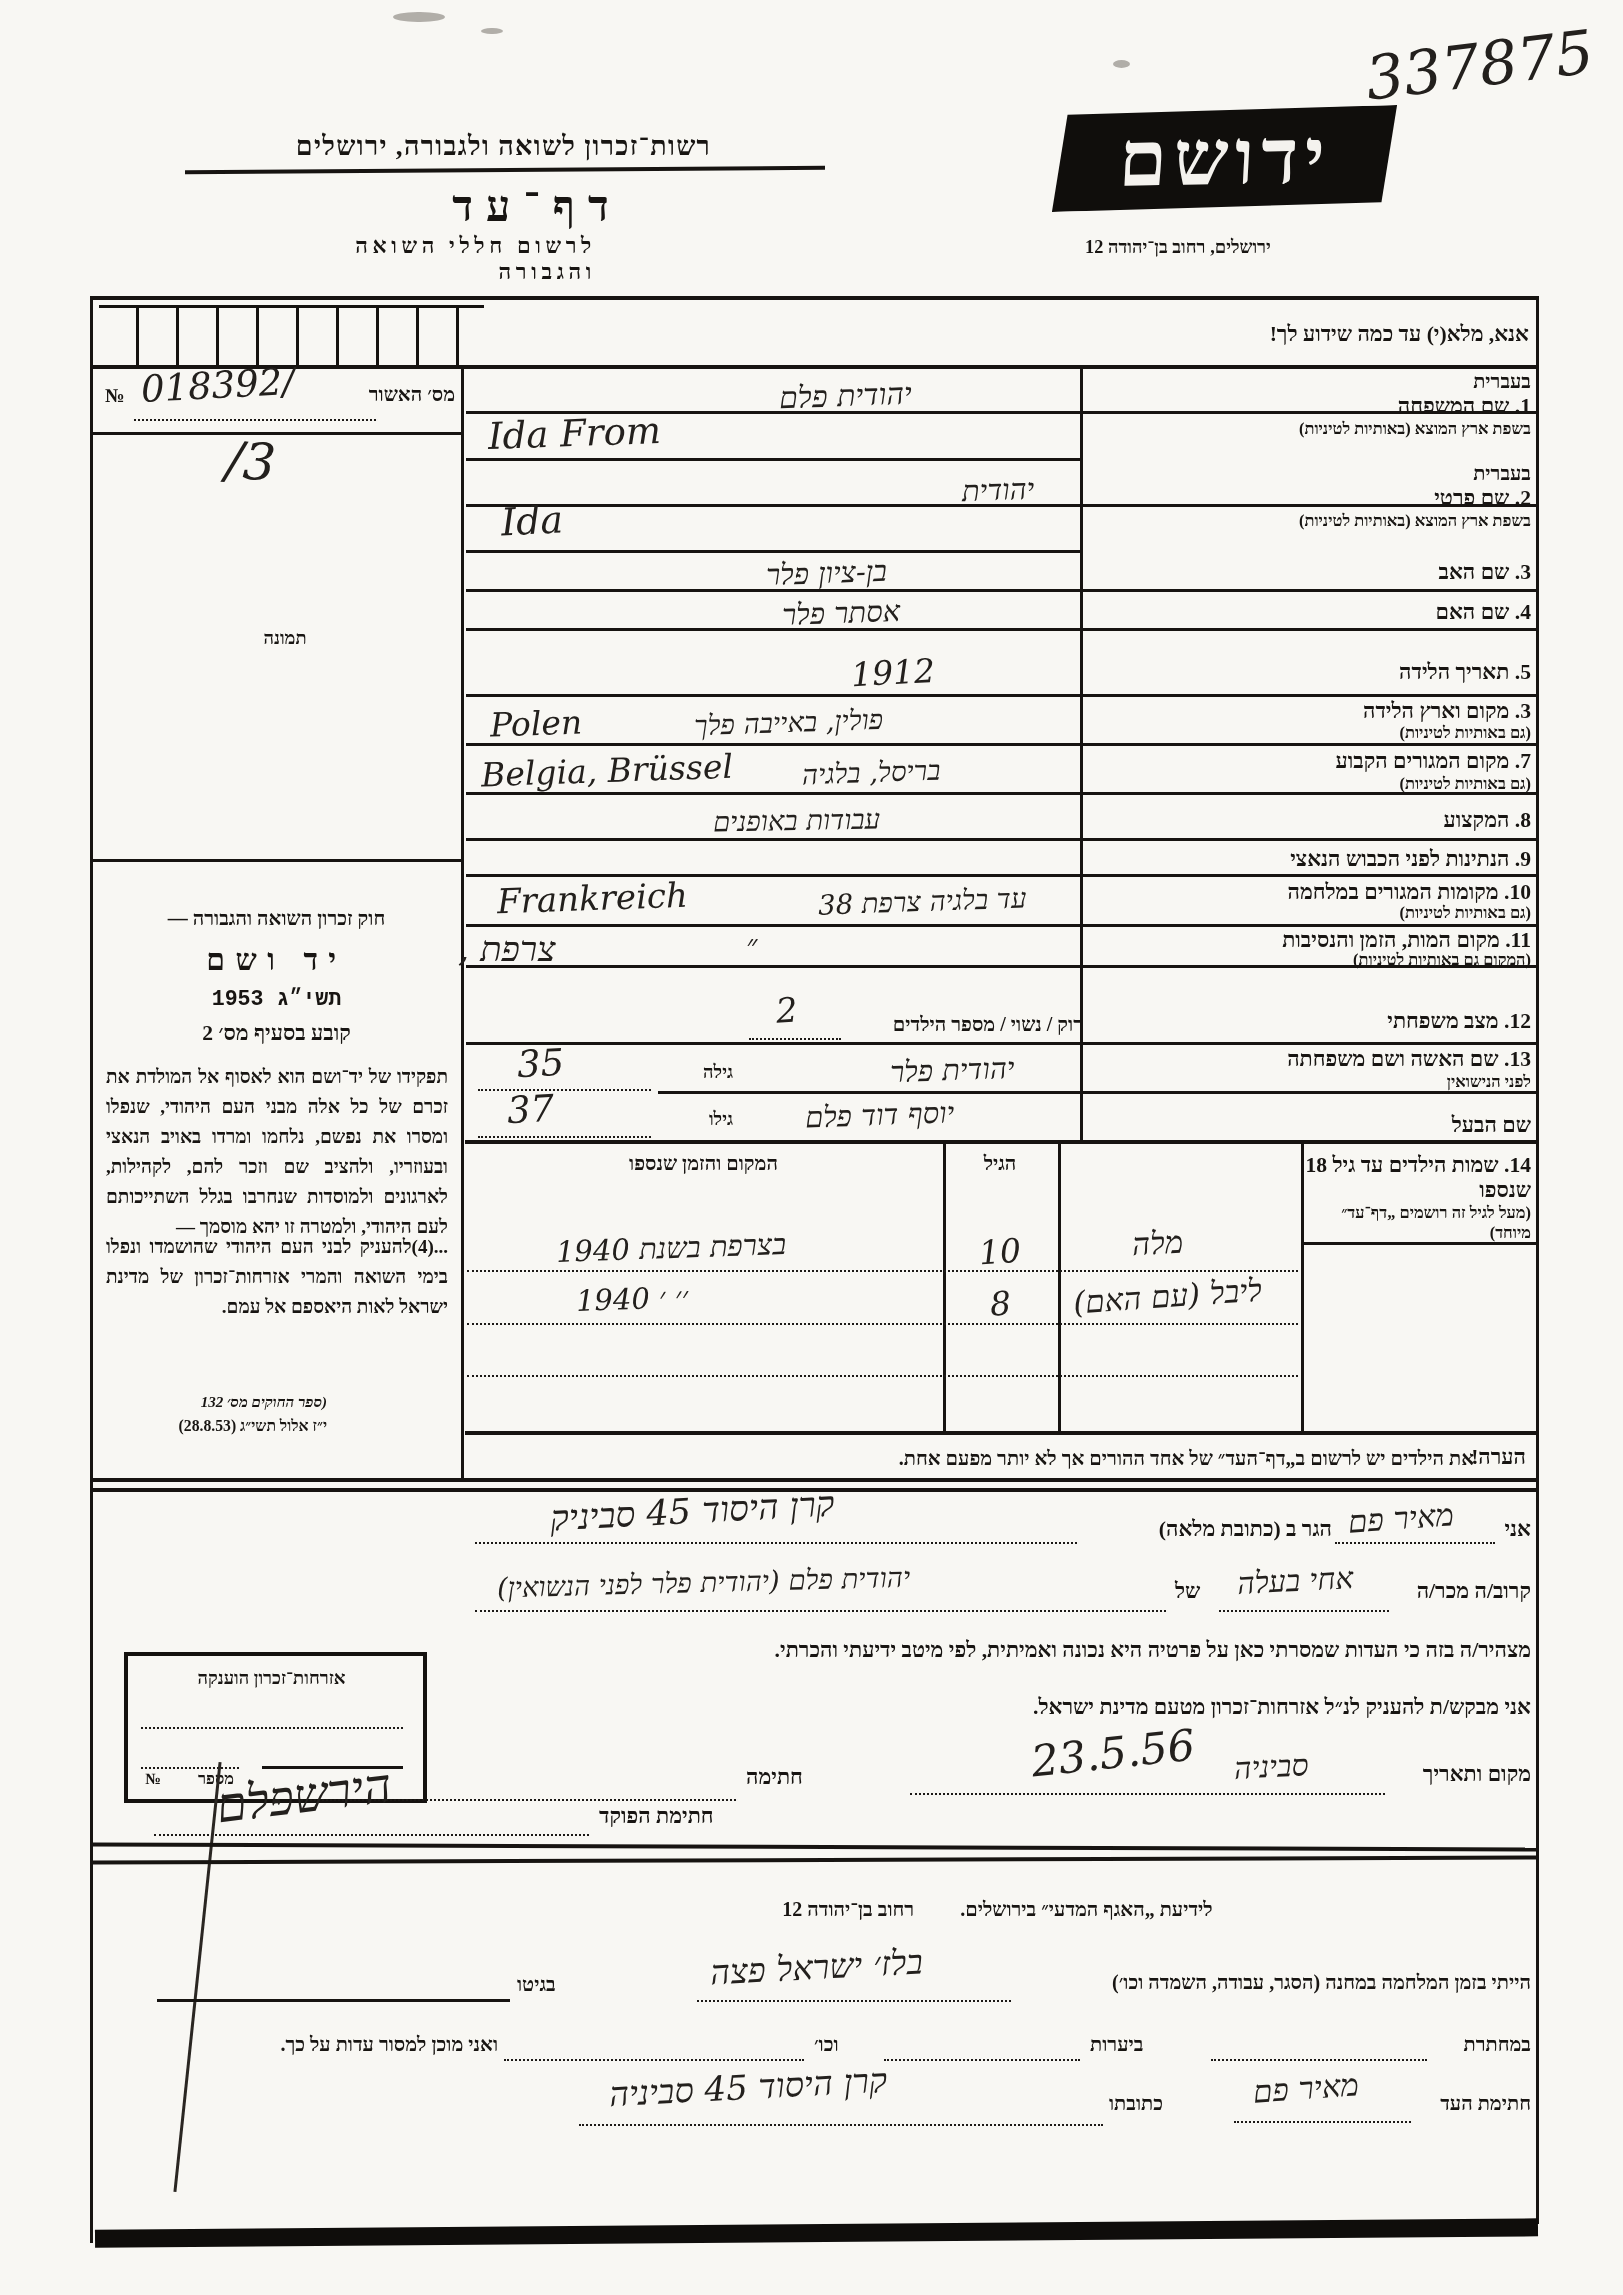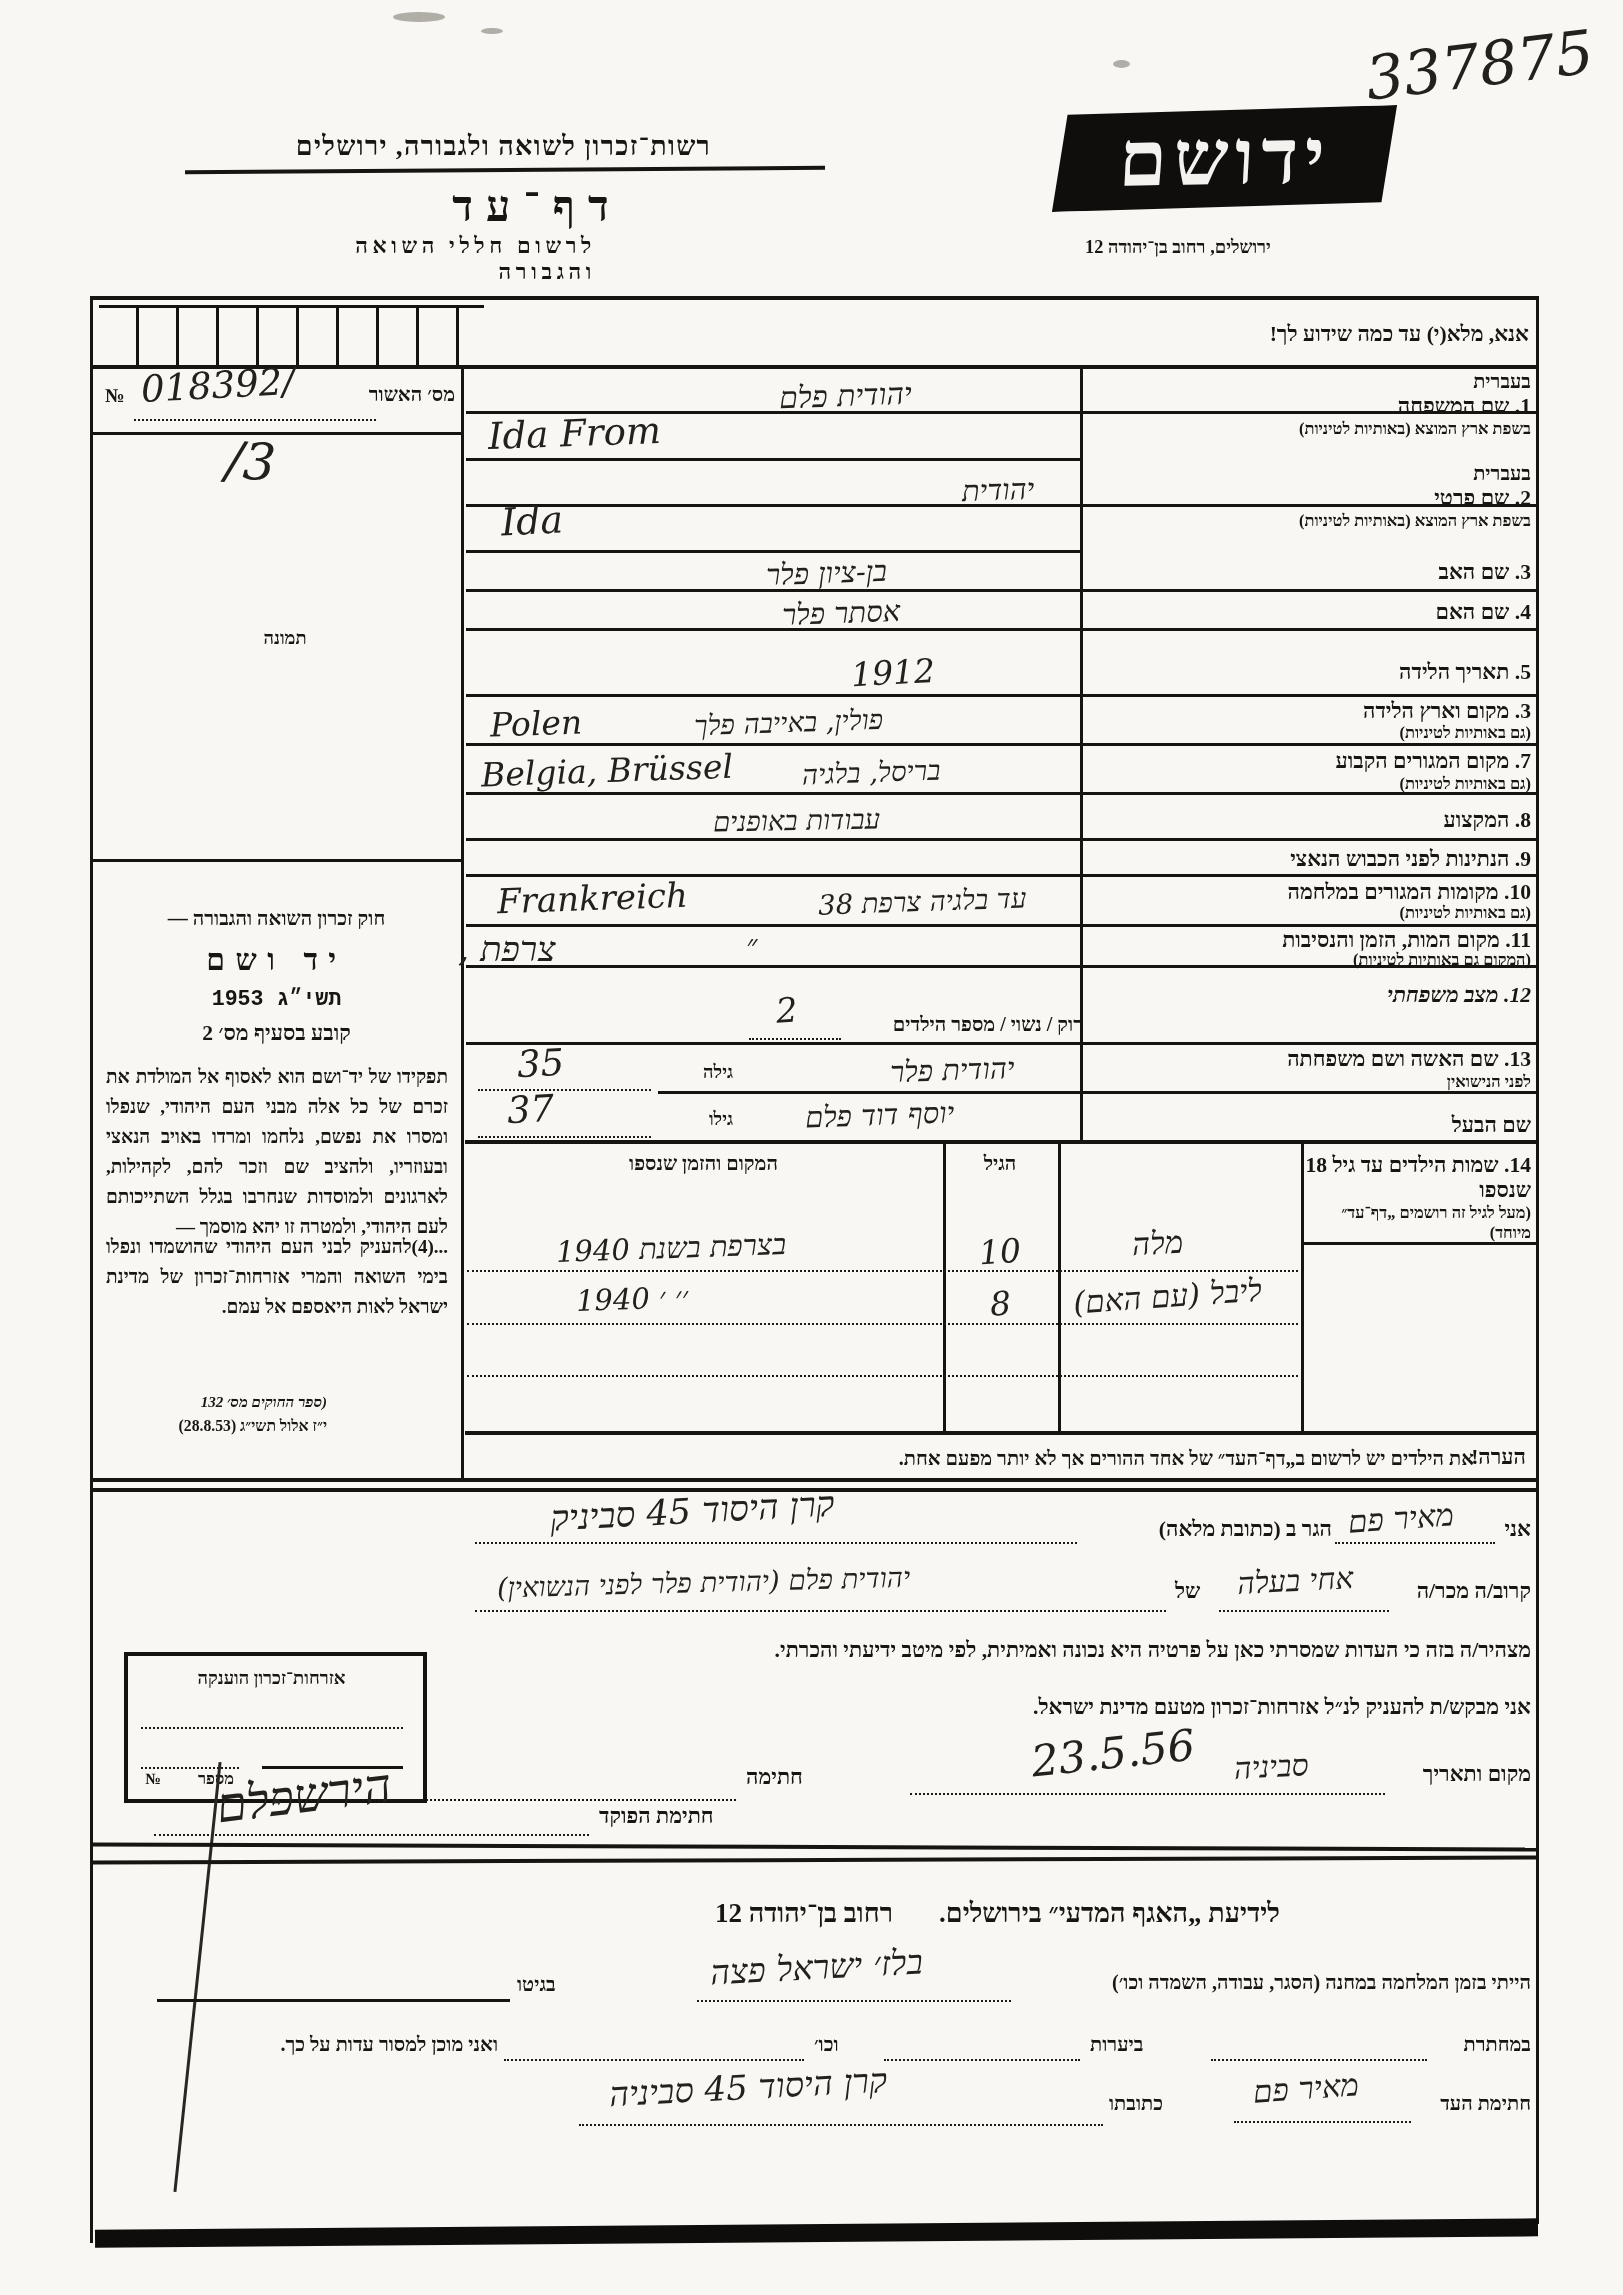--- a/index.html
+++ b/index.html
@@ -2,21 +2,21 @@
 <html lang="he" style="font-size:10.5px"><head>
 <meta charset="utf-8">
 <style>
   html,body{margin:0;padding:0;}
   body{width:1623px;height:2295px;position:relative;background:#f8f7f3;overflow:hidden;
        font-family:"Liberation Serif", serif;color:#141414;}
   .abs{position:absolute;}
   .he{direction:rtl;unicode-bidi:embed;}
   .print{font-family:"Liberation Serif", serif;font-weight:bold;color:#181512;}
   .p31{font-size:20px;} .p33{font-size:21.6px;} .p25{font-size:16.4px;font-weight:bold;}
-  .p28{font-size:18.3px;} .p36{font-size:27px;}
+  .p28{font-size:18.3px;} .p36{font-size:20px;}
   .hw{font-family:"DejaVu Serif", serif;font-style:italic;color:#23201d;white-space:nowrap;}
   .rule{background:#171411;height:2.6px;}
   .rule2{background:#171411;height:3.9px;}
   .vline{background:#171411;width:2.6px;}
   .dot{border-bottom:2.6px dotted #1c1916;height:0;}
   .tick-comb{border-top:3.9px solid #15120f;
      background:repeating-linear-gradient(to right, transparent 0 37px, #15120f 37px 40px);}
   .logo{background:#100e0c;clip-path:polygon(5% 4%,100% 0,95% 96%,0 100%);
         display:flex;align-items:center;justify-content:center;}
   .logo span{color:#f4f2ee;font-weight:bold;font-size:77px;letter-spacing:6.5px;
@@ -101,21 +101,21 @@
 
 <div class="abs print he p33 rgt" style="right:92px;top:808px;width:419px;">8. המקצוע</div>
 <div class="abs print he p33 rgt" style="right:92px;top:847px;width:419px;">9. הנתינות לפני הכבוש הנאצי</div>
 
 <div class="abs print he p33 rgt" style="right:92px;top:880px;width:419px;">10. מקומות המגורים במלחמה</div>
 <div class="abs print he p25 rgt" style="right:92px;top:903px;width:419px;">(גם באותיות לטיניות)</div>
 
 <div class="abs print he p33 rgt" style="right:92px;top:928px;width:419px;">11. מקום המות, הזמן והנסיבות</div>
 <div class="abs print he p25 rgt" style="right:92px;top:950px;width:419px;">(המקום גם באותיות לטיניות)</div>
 
-<div class="abs print he p33 rgt" style="right:92px;top:983px;width:419px;font-style:italic;">12. מצב משפחתי</div>
+<div class="abs print he p33 rgt" style="right:92px;top:1009px;width:419px;">12. מצב משפחתי</div>
 
 <div class="abs print he p33 rgt" style="right:92px;top:1047px;width:419px;">13. שם האשה ושם משפחתה</div>
 <div class="abs print he p25 rgt" style="right:92px;top:1072px;width:419px;">לפני הנישואין</div>
 
 <div class="abs print he p33 rgt" style="right:92px;top:1113px;width:419px;">שם הבעל</div>
 
 <div class="abs hw he" style="left:779px;top:378px;font-size:30px;transform:rotate(-2deg);">יהודית פלם</div>
 <div class="abs hw" style="left:488px;top:412px;font-size:37px;transform:rotate(-2deg);">Ida From</div>
 
 <div class="abs hw he" style="left:962px;top:473px;font-size:29px;transform:rotate(-2deg);">יהודית</div>

